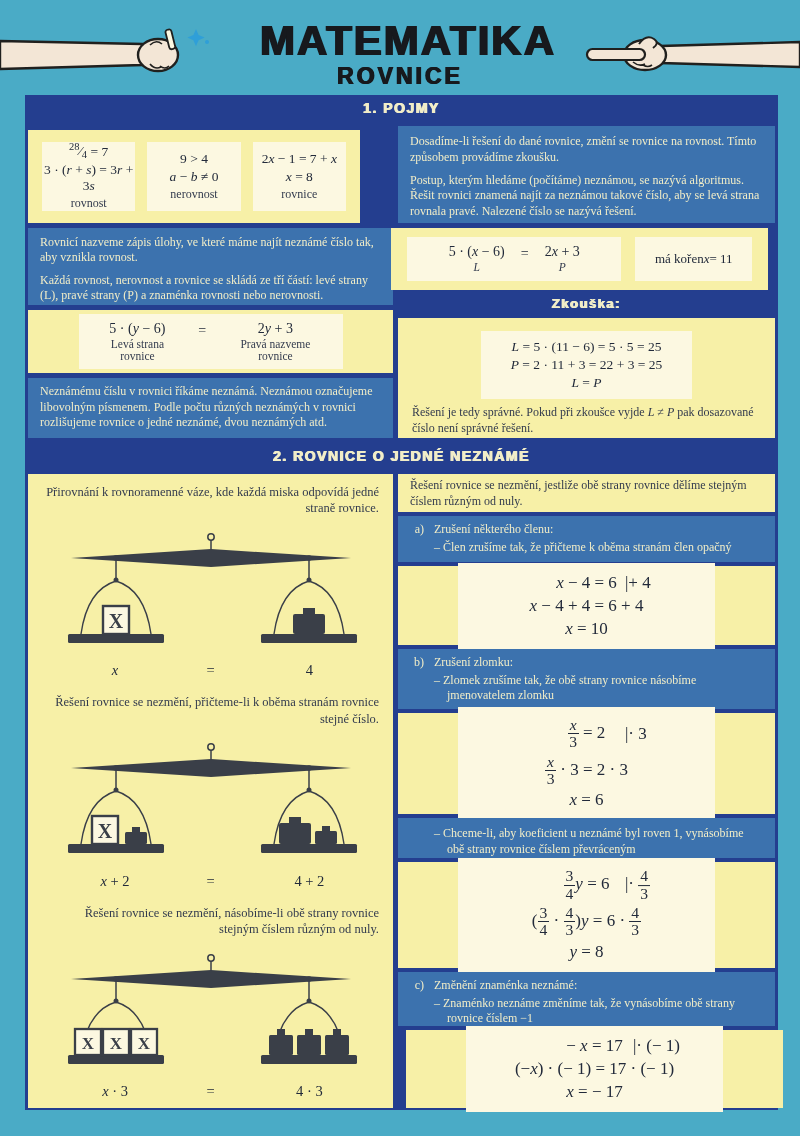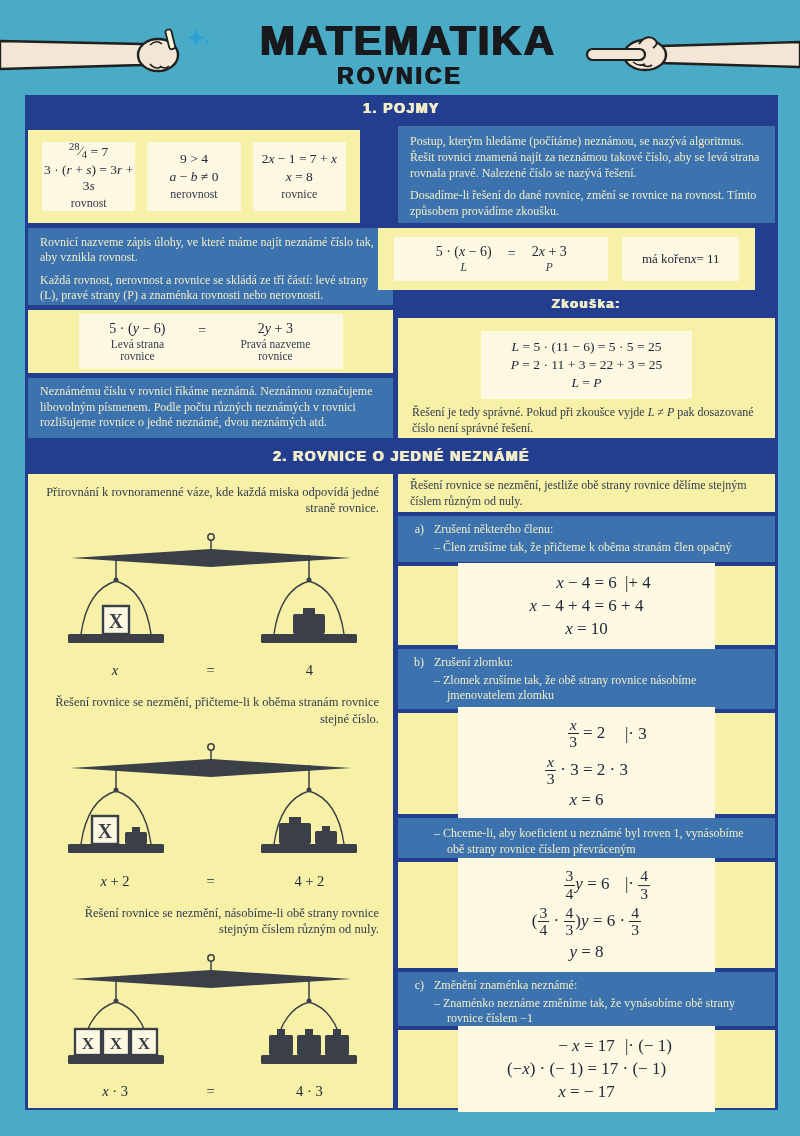--- a/index.html
+++ b/index.html
@@ -41,34 +41,34 @@
   .hdr1 { left:0; top:0;   width:753px; height:26px; line-height:26px; }
   .hdr2 { left:0; top:348px; width:753px; height:26px; line-height:26px; }
   .zk-label { left:373px; top:198px; width:377px; height:22px; line-height:22px; font-size:13px; }
   
   .p-ex      { left:3px; top:35px;  width:332px; height:93px; display:flex; gap:12px; padding:12px 14px; }
   .p-def     { left:3px; top:133px; width:365px; height:77px; padding:7px 12px; font-size:12px; line-height:1.28; }
   .p-sides   { left:3px; top:215px; width:365px; height:63px; display:flex; align-items:center; justify-content:center; }
   .p-unknown { left:3px; top:283px; width:365px; height:60px; padding:6px 12px; font-size:12px; line-height:1.3; }
   
   .p-algo  { left:373px; top:31px;  width:377px; height:97px; padding:8px 12px; font-size:12px; line-height:1.32; }
-  .p-root  { left:353px; top:133px; width:377px; height:62px; display:flex; gap:14px; padding:9px 16px; }
+  .p-root  { left:366px; top:133px; width:377px; height:62px; display:flex; gap:14px; padding:9px 16px; }
   .p-check { left:373px; top:223px; width:377px; height:120px; padding:6px 12px; }
   .blue p + p { margin-top:7px; }
   
   .p-scales { left:3px; top:379px; width:365px; height:634px; padding:8px 12px 6px; display:flex; flex-direction:column; justify-content:space-between; font-size:12.5px; line-height:1.3; }
   .p-intro2 { left:373px; top:379px; width:377px; height:38px; padding:4px 12px; font-size:12px; line-height:1.3; }
   .p-blueA  { left:373px; top:421px; width:377px; height:46px; }
   .p-eqA    { left:373px; top:471px; width:377px; height:79px; }
   .p-blueB  { left:373px; top:554px; width:377px; height:60px; }
   .p-eqB    { left:373px; top:618px; width:377px; height:101px; }
   .p-blueCh { left:373px; top:723px; width:377px; height:40px; }
   .p-eqCh   { left:373px; top:767px; width:377px; height:106px; }
   .p-blueC  { left:373px; top:877px; width:377px; height:54px; }
-  .p-eqC    { left:373px; top:935px; width:377px; height:78px; }
+  .p-eqC    { left:381px; top:935px; width:377px; height:78px; }
   
   .ex-card { flex:1; background:#fcf8e1; display:flex; flex-direction:column; justify-content:center; text-align:center; gap:2px; padding:4px 2px; }
   .ex-math  { font-size:13.5px; color:#222a3a; }
   .ex-label { font-size:12px; color:#333b4e; }
   
   .sides-box { display:flex; gap:16px; align-items:flex-start; justify-content:center; padding:7px 14px; }
   .side-col { text-align:center; }
   .side-expr  { font-size:14px; color:#222a3a; }
   .side-label { font-size:11.5px; margin-top:1px; }
   .side-eq { font-size:14px; color:#222a3a; padding-top:2px; }
@@ -166,22 +166,22 @@
         <div class="side-label">Pravá nazveme rovnice</div>
       </div>
     </div>
   </div>
 
   <div class="panel blue p-unknown">
     <p>Neznámému číslu v rovnici říkáme neznámá. Neznámou označujeme libovolným písmenem. Podle počtu různých neznámých v rovnici rozlišujeme rovnice o jedné neznámé, dvou neznámých atd.</p>
   </div>
 
   <div class="panel blue p-algo">
+    <p>Dosadíme-li řešení do dané rovnice, změní se rovnice na rovnost. Tímto způsobem provádíme zkoušku.</p>
     <p>Postup, kterým hledáme (počítáme) neznámou, se nazývá algoritmus. Řešit rovnici znamená najít za neznámou takové číslo, aby se levá strana rovnala pravé. Nalezené číslo se nazývá řešení.</p>
-    <p>Dosadíme-li řešení do dané rovnice, změní se rovnice na rovnost. Tímto způsobem provádíme zkoušku.</p>
   </div>
 
   <div class="panel yellow p-root">
     <div class="inner sides-box root-eq-box">
       <div class="side-col">
         <div class="side-expr">5 · (<i>x</i> − 6)</div>
         <div class="side-label"><i>L</i></div>
       </div>
       <div class="side-eq">=</div>
       <div class="side-col">

